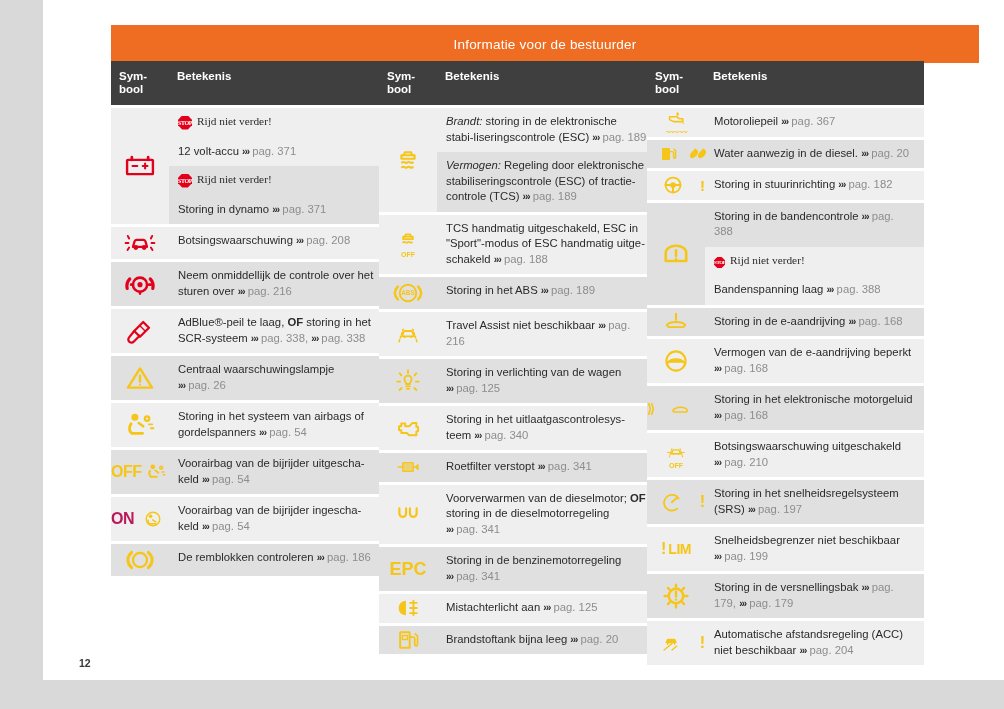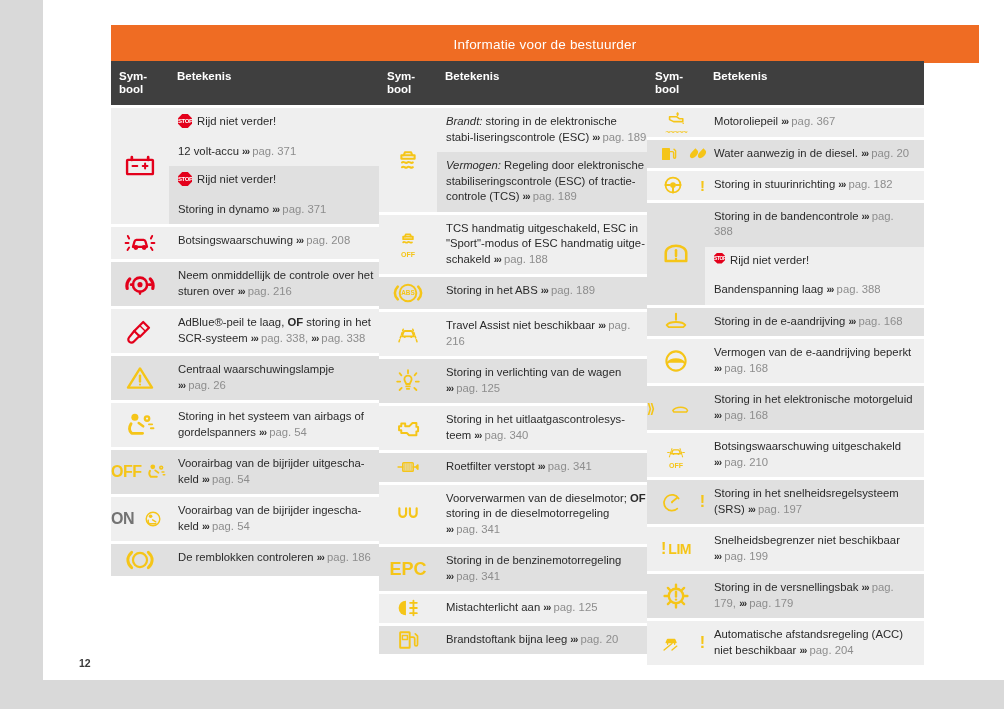--- a/index.html
+++ b/index.html
@@ -64,21 +64,21 @@
   .rowgap td{height:3px;background:#ffffff;padding:0 !important;}
 
   .sub{display:block;}
   .sub + .sub{margin-top:14px;}
 
   .pg{color:#8d8d8d;}
   .arrows{color:#2a2a2a;font-weight:bold;letter-spacing:-1px;font-size:10px;}
   .ital{font-style:italic;}
   .bold{font-weight:bold;}
 
-  .stopline{display:flex;align-items:flex-start;gap:5px;}
+  .stopline{display:flex;align-items:flex-end;gap:5px;font-family:Liberation Serif, serif;}
   .stop{
     display:inline-block;width:14px;height:14px;flex:0 0 14px;
     background:#e3001b;
     clip-path:polygon(30% 0,70% 0,100% 30%,100% 70%,70% 100%,30% 100%,0 70%,0 30%);
     color:#fff;font-size:6px;font-weight:bold;
     text-align:center;line-height:14px;letter-spacing:-.4px;
   }
   .stop.sm{width:11px;height:11px;flex:0 0 11px;line-height:11px;font-size:5px;}
 
   .icon{display:block;margin:0 auto;}
@@ -237,21 +237,21 @@
               <td class="txtcell alt">
                 <span class="sub">Voorairbag van de bijrijder uitgescha-keld <span class="arrows">›››</span> <span class="pg">pag. 54</span></span>
               </td>
             </tr>
             <tr class="rowgap">
               <td></td>
               <td></td>
             </tr>
             <tr>
               <td class="symcell" rowspan="1"><span><div style="display:flex;align-items:center;justify-content:center;gap:3px;">
-                    <span style="font:bold 16px 'Liberation Sans',sans-serif;color:#737373;letter-spacing:-.5px;">ON</span>
+                    <span style="font:bold 16px 'Liberation Sans',sans-serif;color:#be185d;letter-spacing:-.5px;">ON</span>
                     <svg class="icon" width="20" height="20" viewBox="0 0 100 100" fill="none" stroke="#f5c518" stroke-width="7" stroke-linecap="round" stroke-linejoin="round">
                       <circle cx="50" cy="50" r="34" stroke-width="7"></circle>
                       <circle cx="38" cy="36" r="9" fill="#f5c518" stroke="none"></circle>
                       <path d="M26 56c-2 8 0 14 6 18h32" stroke-width="8"></path>
                       <path d="M48 54l16 10" stroke-width="7"></path>
                     </svg>
                   </div></span></td>
               <td class="txtcell">
                 <span class="sub">Voorairbag van de bijrijder ingescha-keld <span class="arrows">›››</span> <span class="pg">pag. 54</span></span>
               </td>

